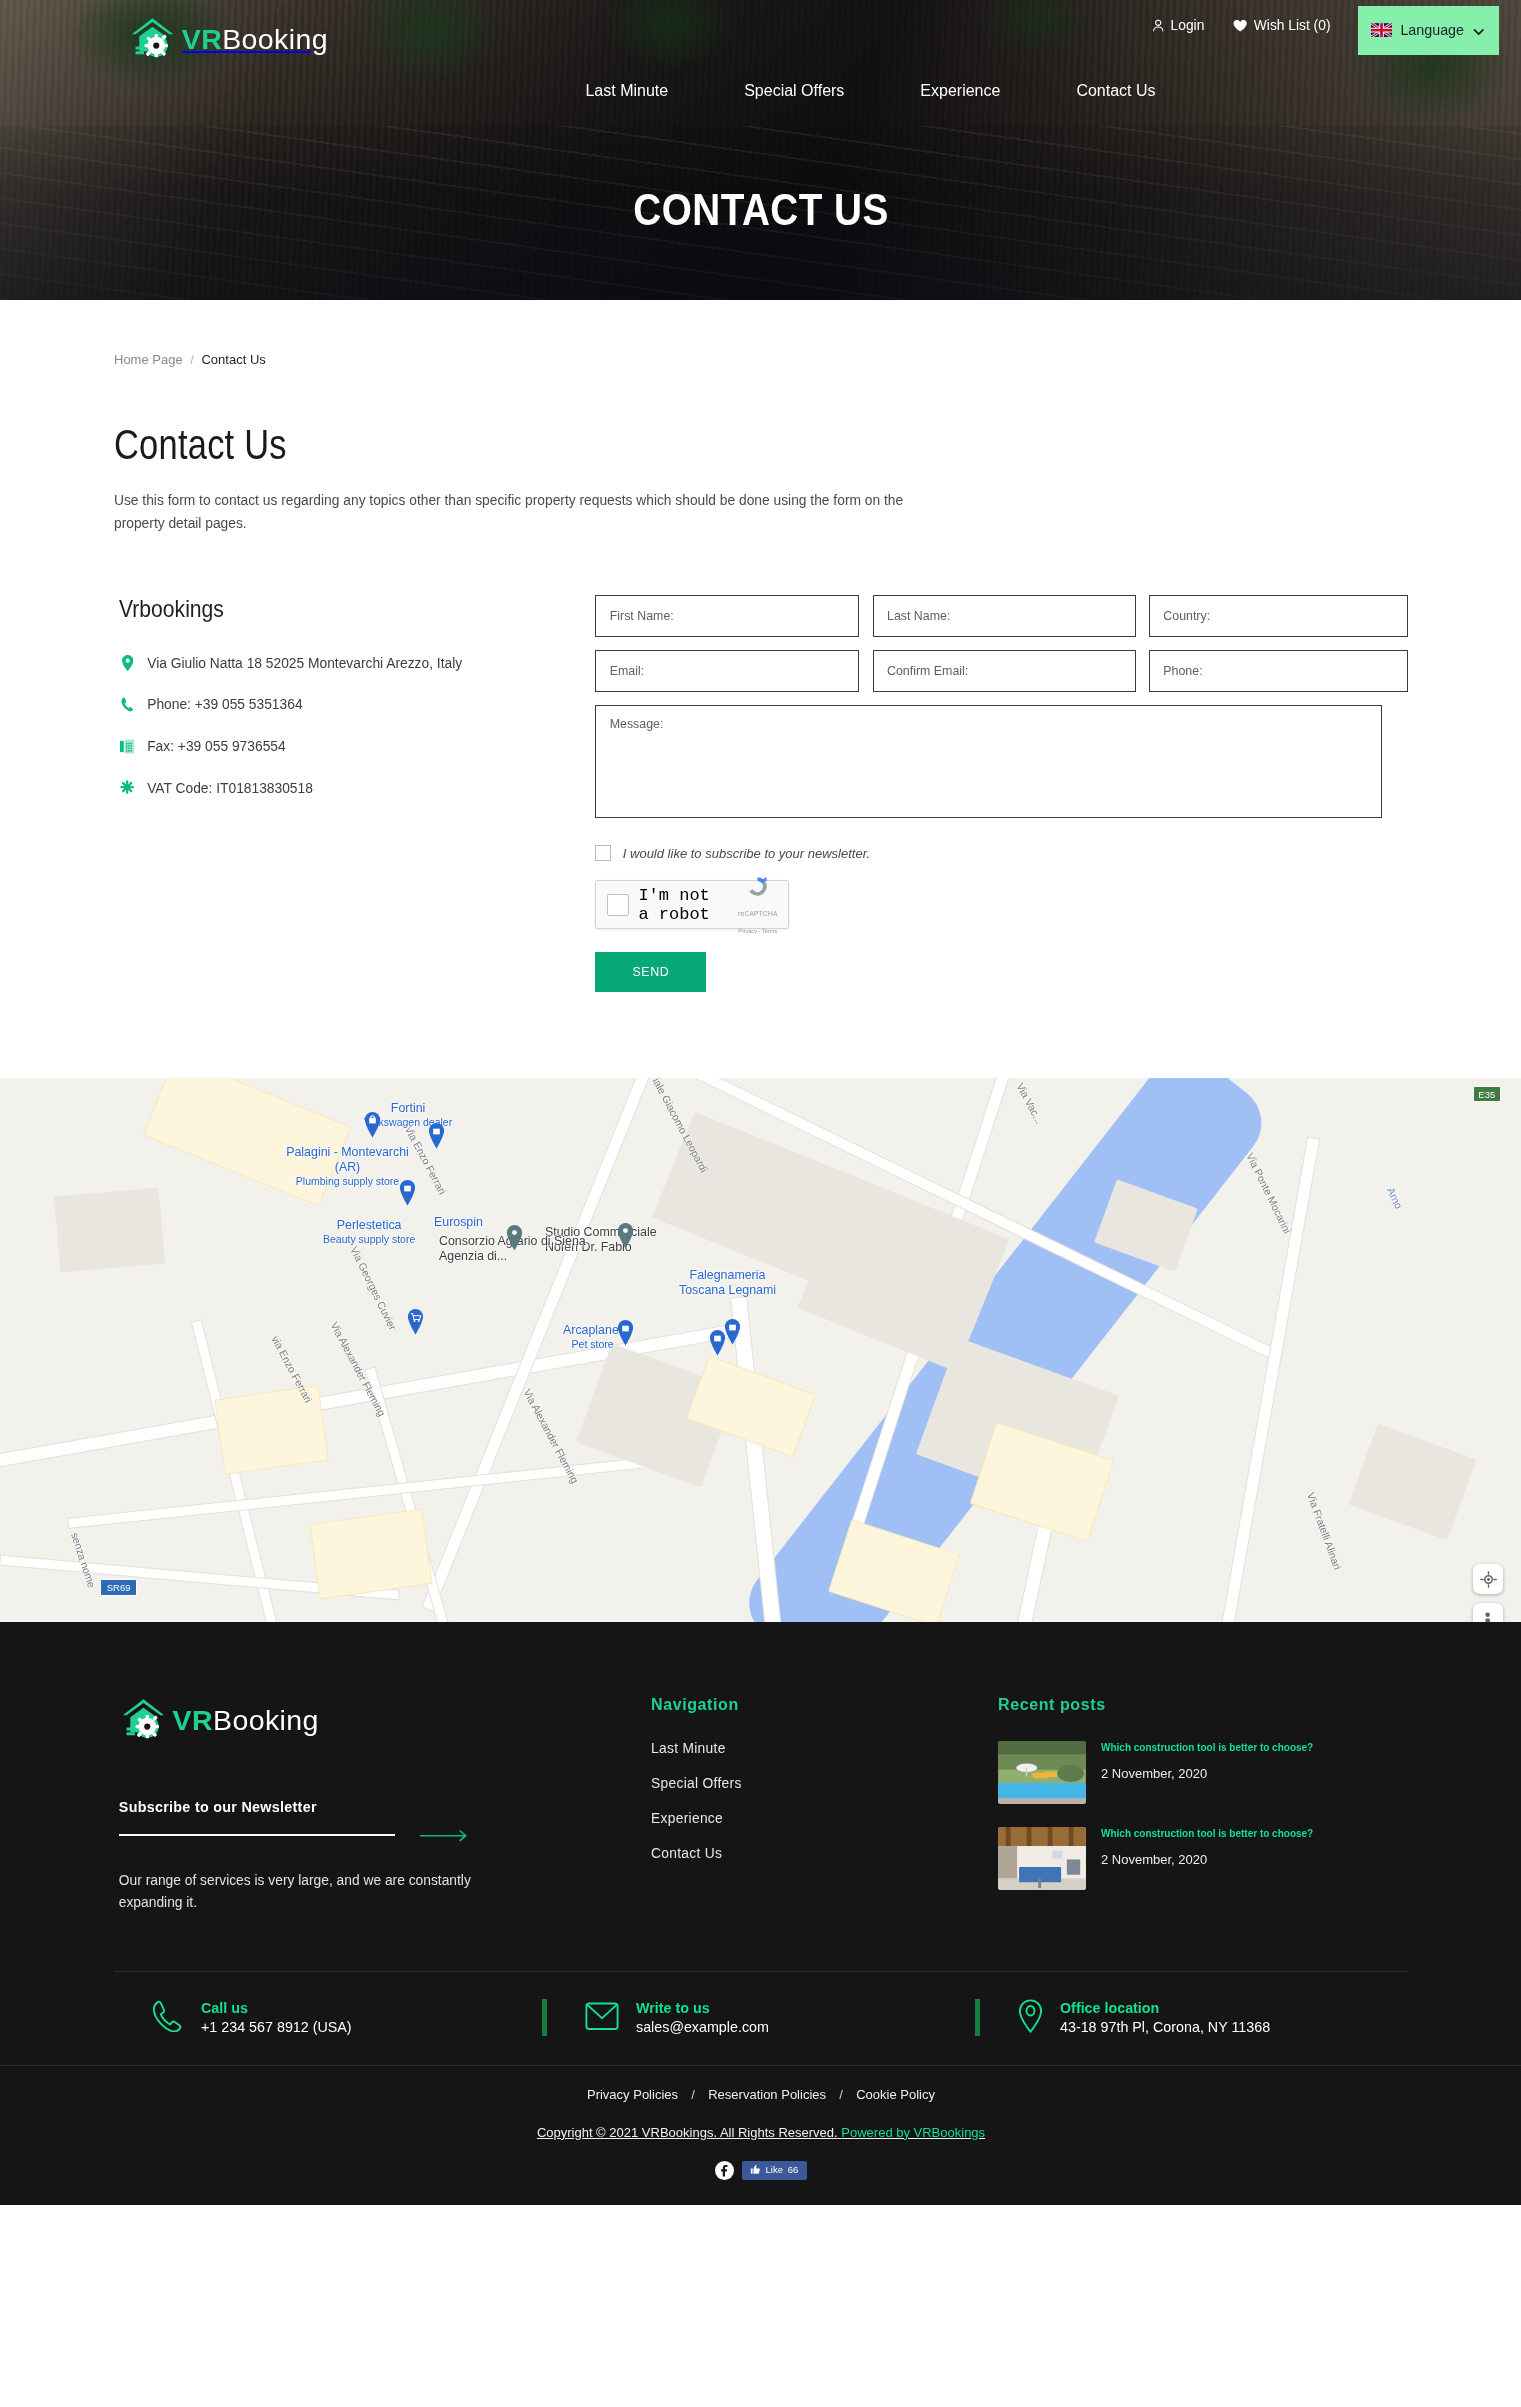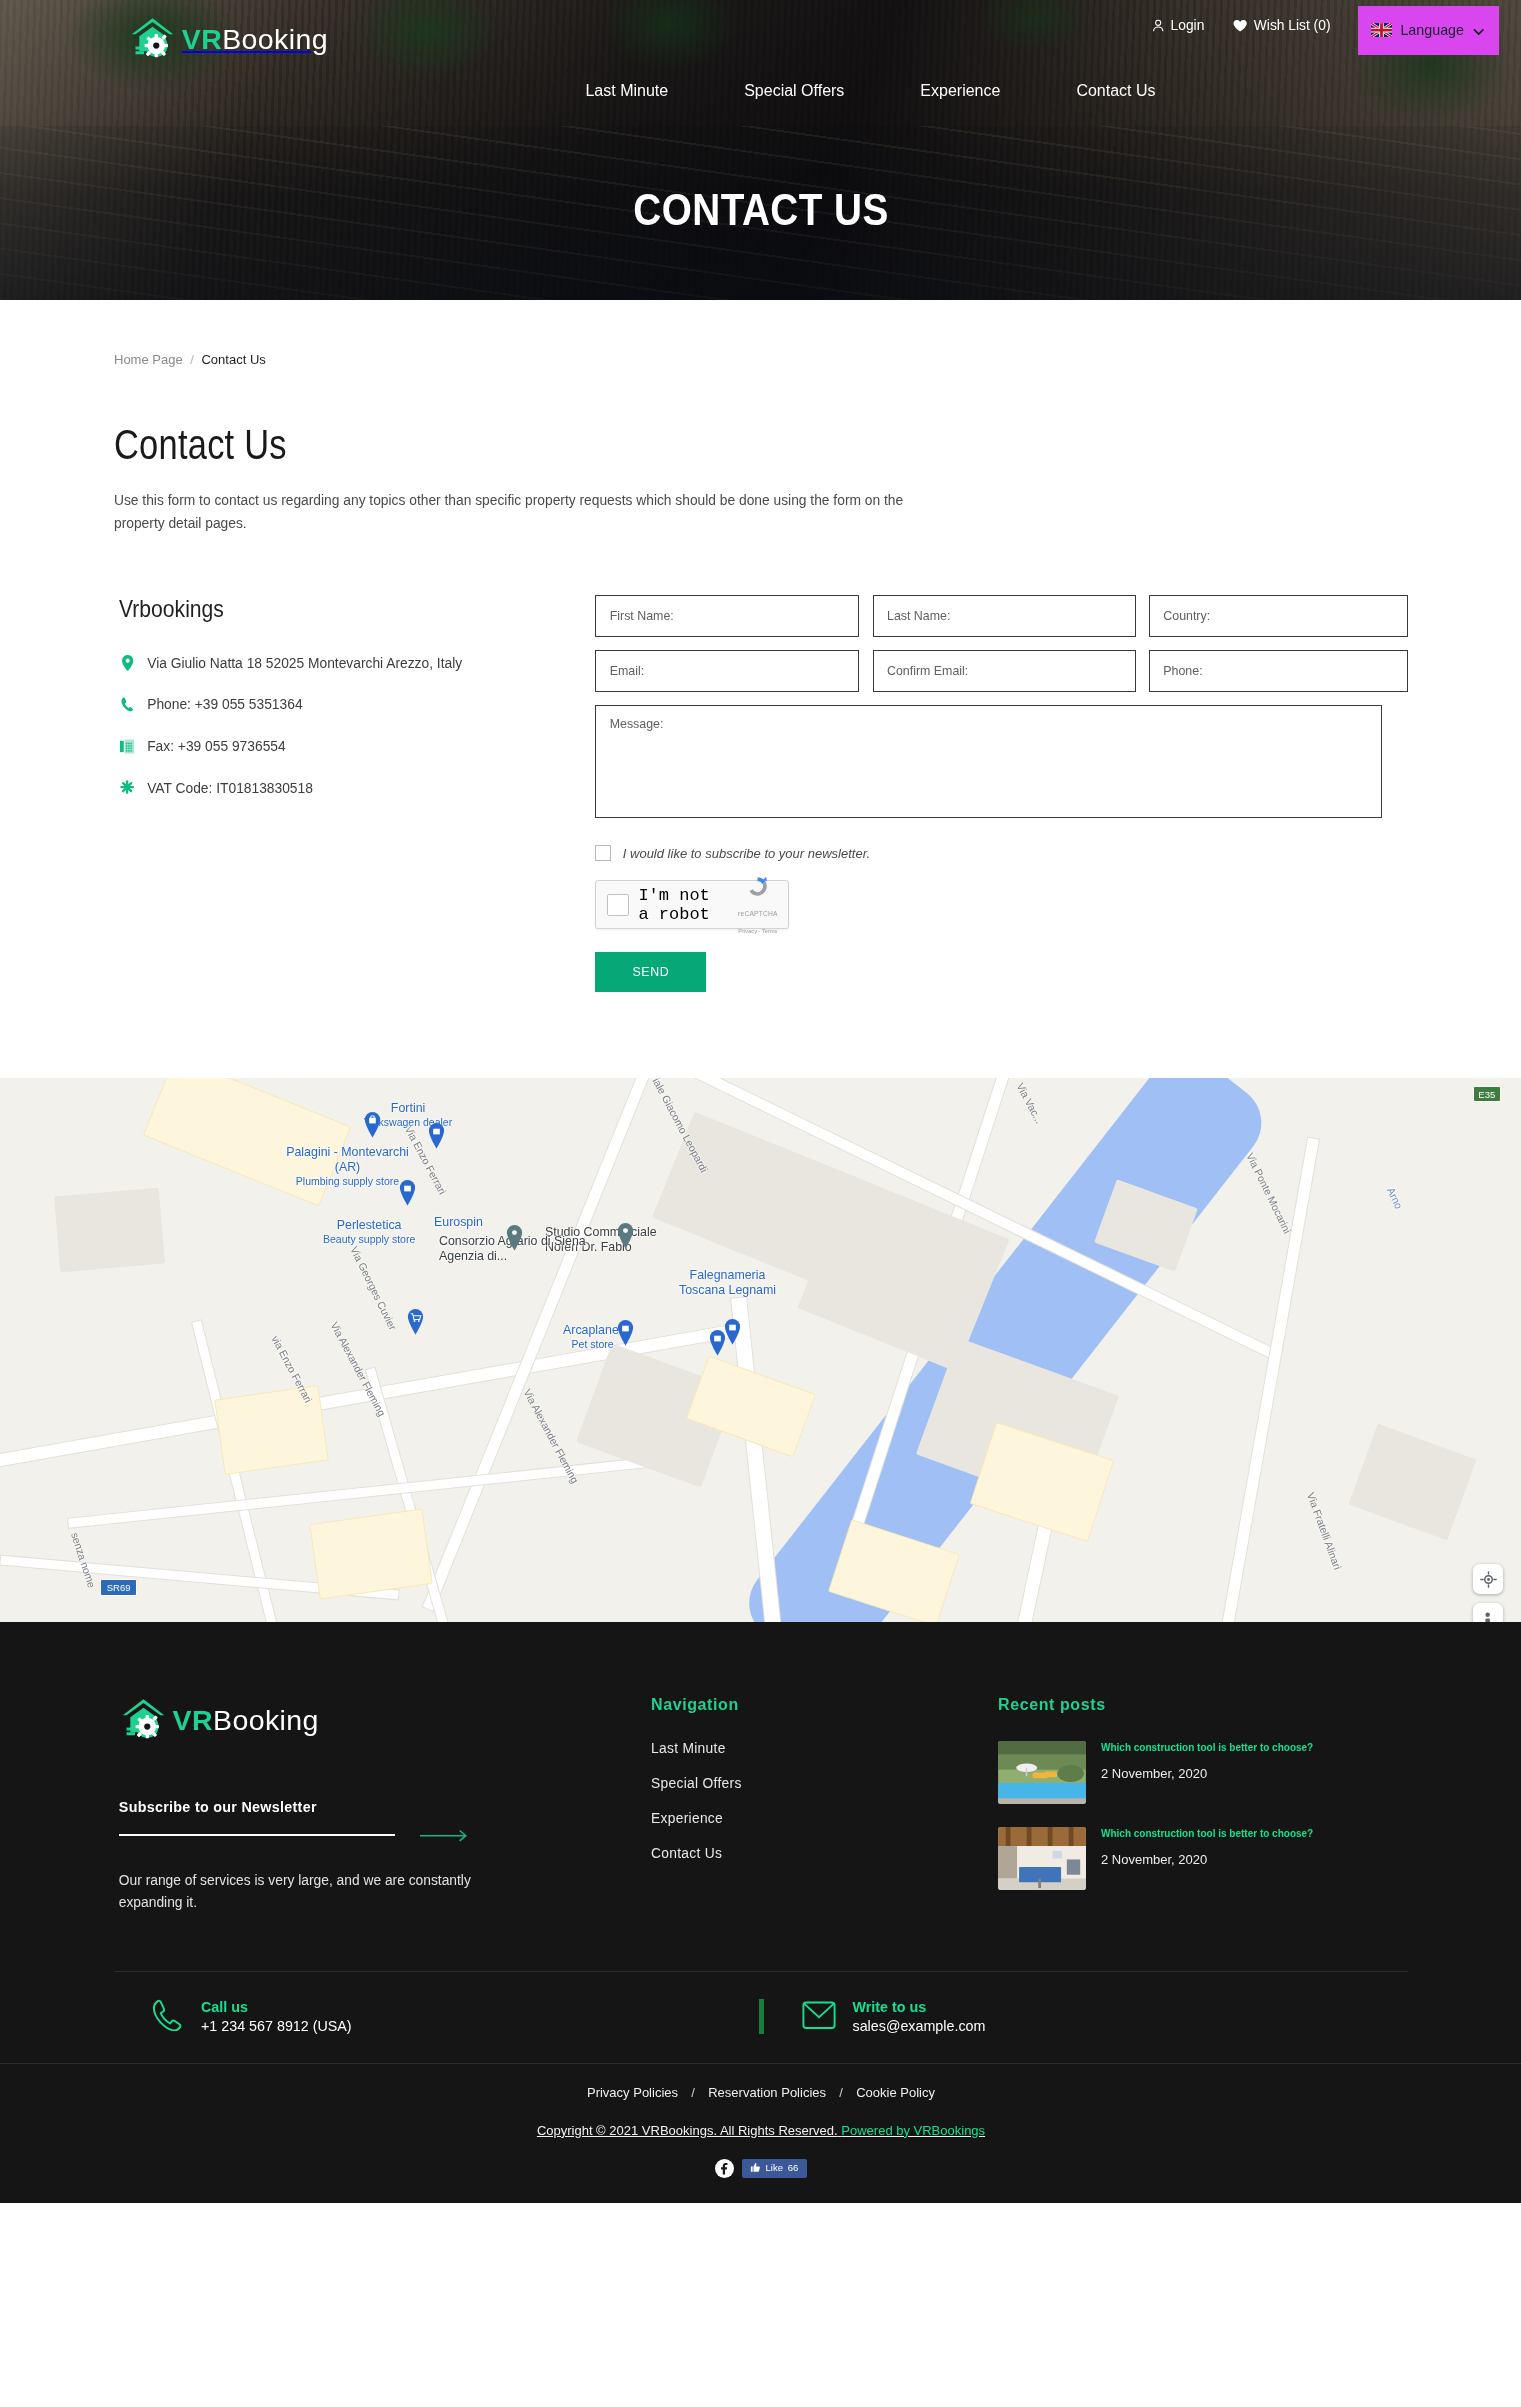--- a/index.html
+++ b/index.html
@@ -53,21 +53,21 @@
   }
   .topbar-link {
     display: flex; align-items: center; gap: 6.7px;
     color: #fff; font-size: 13.8px; margin-left: 28.5px;
     text-decoration: none; white-space: nowrap;
     padding-top: 12.4px;
   }
   .topbar-link svg { display:block; }
   .lang-btn {
     margin-left: 27px;
-    background: #d946ef;
+    background: #86efac;
     color: #18202b;
     display: flex; align-items: center; gap: 8.6px;
     padding: 12.4px 15px 12.4px 13.3px;
     height: 49px;
     font-size: 14.3px; font-weight: 500;
     border: none; cursor: pointer;
     font-family: "Liberation Sans", sans-serif;
   }
   .flag {
     width: 21px; height: 14.3px; display:block; flex:none;
@@ -760,20 +760,32 @@
         <svg width="34" height="28.5" viewBox="0 0 36 30">
             <rect x="1.5" y="1.5" width="33" height="27" rx="3" fill="none" stroke="#13e091" stroke-width="2"></rect>
             <path d="M2.5 3 L18 17 L33.5 3" fill="none" stroke="#13e091" stroke-width="2"></path>
           </svg>
       </span>
       <span>
         <span class="cs-title" style="display:block">Write to us</span>
         <span class="cs-value" style="display:block">sales@example.com</span>
       </span>
     </div>
+    <div class="cs-item">
+      <span>
+        <svg width="25" height="34" viewBox="0 0 26 36">
+            <path d="M13 1.4A11.2 11.2 0 0 0 1.8 12.6C1.8 21 13 34.6 13 34.6S24.2 21 24.2 12.6A11.2 11.2 0 0 0 13 1.4z" fill="none" stroke="#13e091" stroke-width="2"></path>
+            <ellipse cx="13" cy="12.4" rx="4.2" ry="5" fill="none" stroke="#13e091" stroke-width="2"></ellipse>
+          </svg>
+      </span>
+      <span>
+        <span class="cs-title" style="display:block">Office location</span>
+        <span class="cs-value" style="display:block">43-18 97th Pl, Corona, NY 11368</span>
+      </span>
+    </div>
   </div>
 
   <div class="bottom-bar">
     <div class="bb-links">
       <a href="#">Privacy Policies</a><span class="sp">/</span><a href="#">Reservation Policies</a><span class="sp">/</span><a href="#">Cookie Policy</a>
     </div>
     <div class="bb-copy">
       <span>Copyright © 2021 VRBookings. All Rights Reserved.</span>
       <span class="powered">Powered by VRBookings</span>
     </div>

